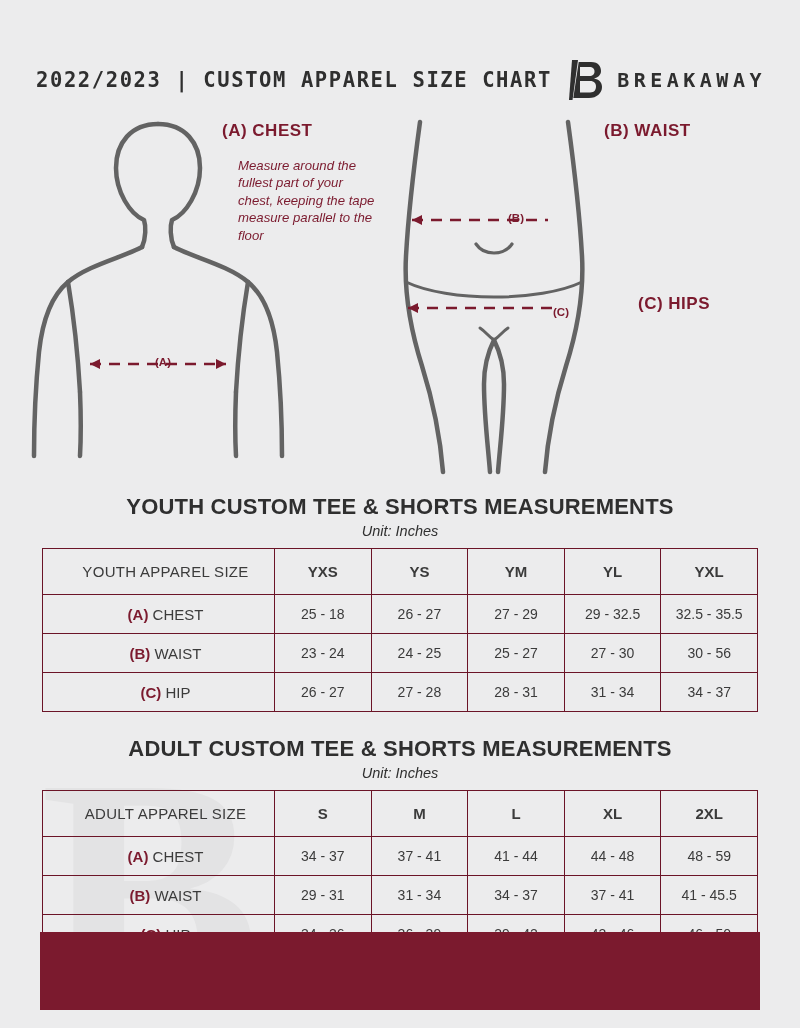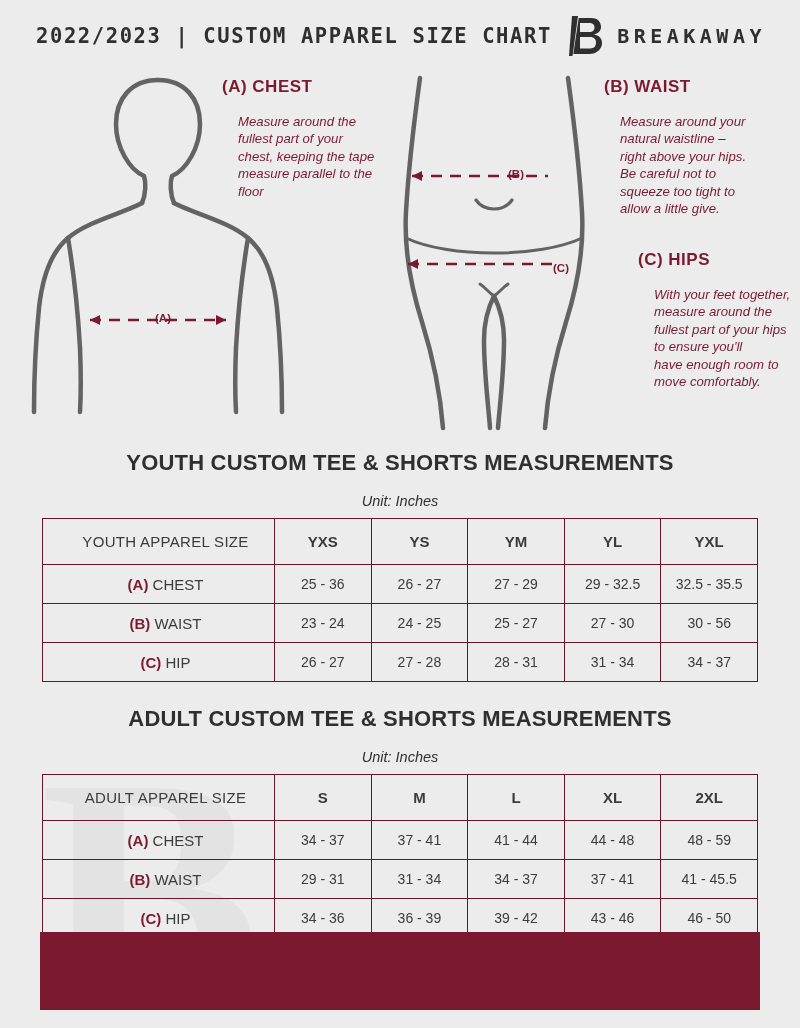--- a/index.html
+++ b/index.html
@@ -37,21 +37,21 @@
     z-index: 0;
   }
 
   
   .header {
     position: relative;
     z-index: 2;
     display: flex;
     align-items: center;
     justify-content: space-between;
-    padding: 16px 34px 0 36px;
+    padding: 60px 34px 0 36px;
   }
   .header-title {
     font-family: "DejaVu Sans Mono", monospace;
     font-size: 20.5px;
     font-weight: bold;
     letter-spacing: 1.6px;
     color: #2f2f2f;
     white-space: nowrap;
   }
   .brand {
@@ -122,21 +122,21 @@
     font-size: 22px;
     font-weight: bold;
     color: #2f2f2f;
     letter-spacing: 0.2px;
   }
   .table-unit {
     text-align: center;
     font-size: 14.5px;
     font-style: italic;
     color: #2f2f2f;
-    margin-top: 17px;
+    margin-top: 3px;
     margin-bottom: 9px;
   }
   table {
     border-collapse: collapse;
     width: 716px;
     table-layout: fixed;
   }
   table td, table th {
     border: 1px solid #6b1427;
     padding: 0;
@@ -247,27 +247,24 @@
     <span class="tag" style="left:508px; top:96px;">(B)</span>
     <span class="tag" style="left:553px; top:190px;">(C)</span>
 
     <div class="callout" style="left:222px; top:5px; width:172px;">
       <h3>(A) CHEST</h3>
       <p>Measure around the fullest part of your chest, keeping the tape measure parallel to the floor</p>
     </div>
 
     <div class="callout" style="left:604px; top:5px; width:166px;">
       <h3>(B) WAIST</h3>
-      <p>Measure around your natural waistline – right above your hips. Be careful not to squeeze too tight to allow a little give.</p>
     </div>
 
     <div class="callout" style="left:638px; top:178px; width:172px;">
       <h3>(C) HIPS</h3>
-      <p style="white-space:pre-line;">With your feet together, measure around the fullest part of your hips to ensure you'll
-have enough room to move comfortably.</p>
     </div>
   </div>
 
   <div class="table-block" style="margin-top:8px;">
     <div class="table-title">YOUTH CUSTOM TEE &amp; SHORTS MEASUREMENTS</div>
     <div class="table-unit">Unit: Inches</div>
     <table>
       <colgroup>
           <col class="first">
           <col>
@@ -283,21 +280,21 @@
           <td>YS</td>
           <td>YM</td>
           <td>YL</td>
           <td>YXL</td>
         </tr>
         <tr>
           <td class="rowlabel">
             <span class="lab">(A)</span>
             <span>CHEST</span>
           </td>
-          <td>25 - 36</td>
+          <td>25 - 18</td>
           <td>26 - 27</td>
           <td>27 - 29</td>
           <td>29 - 32.5</td>
           <td>32.5 - 35.5</td>
         </tr>
         <tr>
           <td class="rowlabel">
             <span class="lab">(B)</span>
             <span>WAIST</span>
           </td>

